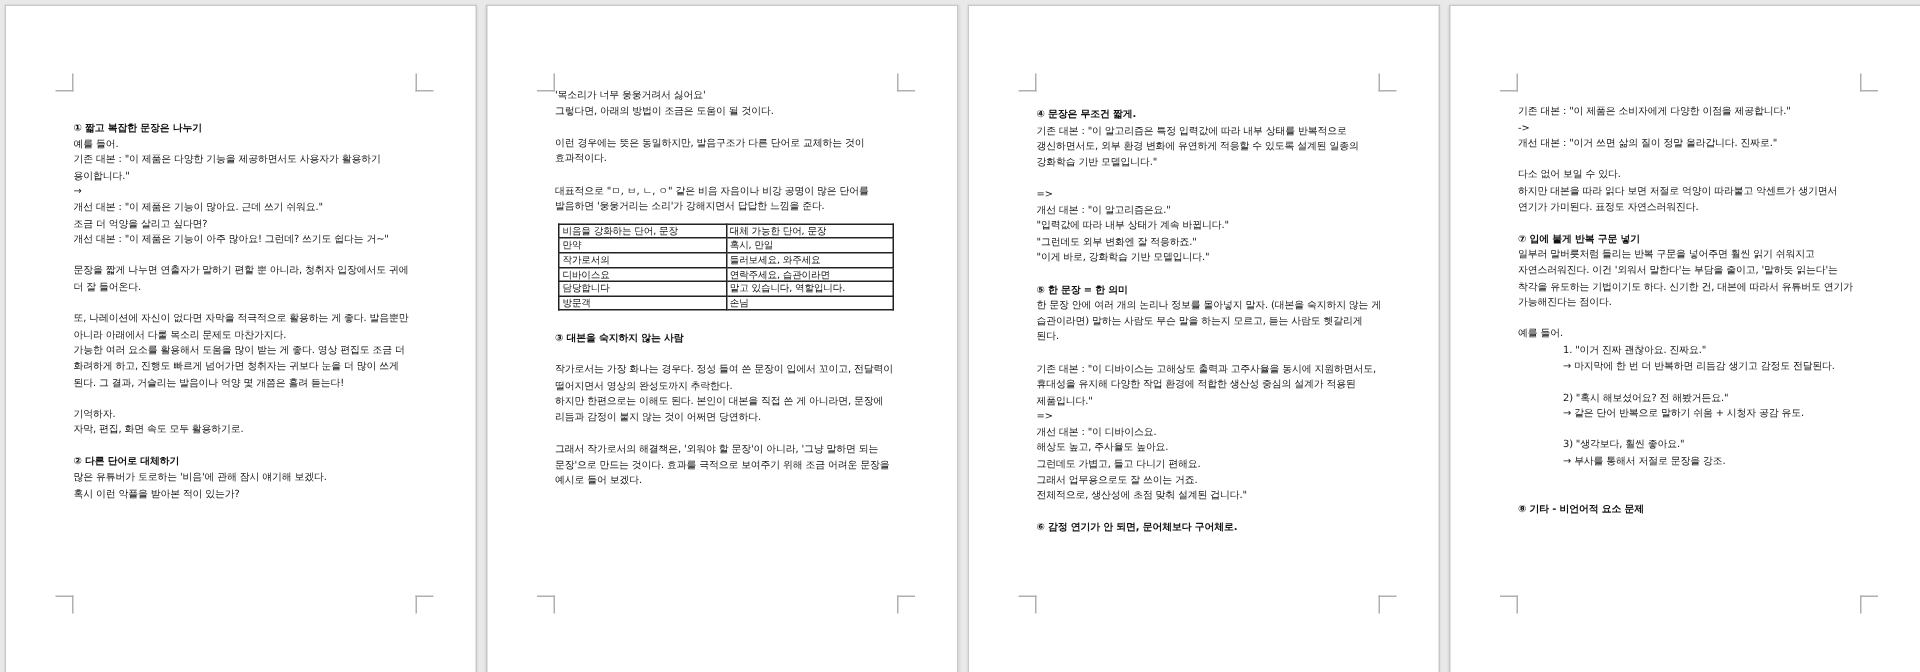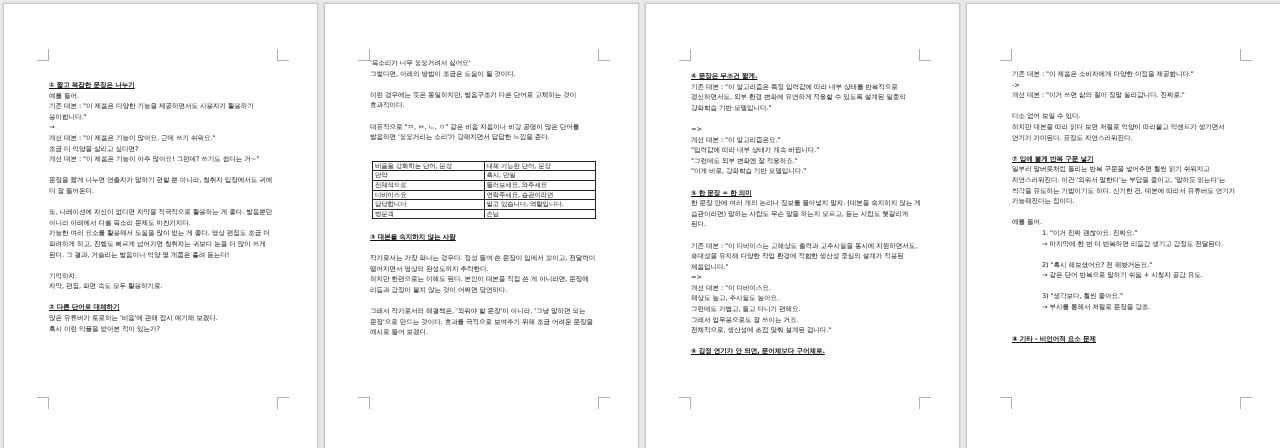--- a/index.html
+++ b/index.html
@@ -6,24 +6,24 @@
   body{width:1280px;height:448px;background:#e9e9e9;overflow:hidden;position:relative;font-family:"DejaVu Sans","Liberation Sans",sans-serif;}
   .page{position:absolute;top:3px;width:313px;height:445px;background:#fff;border:1px solid #c8c8c8;box-shadow:0 0 2px rgba(0,0,0,0.15);overflow:hidden;}
   .corner{position:absolute;width:11px;height:11px;border-color:#b0b0b0;border-style:solid;border-width:0;}
   .c-tl{border-right-width:1px;border-bottom-width:1px;}
   .c-tr{border-left-width:1px;border-bottom-width:1px;}
   .c-bl{border-right-width:1px;border-top-width:1px;}
   .c-br{border-left-width:1px;border-top-width:1px;}
   .body{position:absolute;left:45px;width:230px;font-size:6.6px;line-height:10.6px;color:#111;letter-spacing:-0.1px;}
   .p{margin:0;white-space:normal;word-break:keep-all;}
   .blank{height:10.6px;}
-  .h{text-decoration:underline;font-weight:bold;}
+  .h{font-weight:bold;}
   .b{font-weight:normal;}
   .ind{padding-left:30px;}
-  table.t{border-collapse:collapse;width:224px;margin:18px 0 2px 2px;font-size:6.4px;line-height:8.6px;padding-left:15px;}
+  table.t{border-collapse:collapse;width:224px;margin:6px 0 2px 2px;font-size:6.4px;line-height:8.6px;padding-left:15px;}
   table.t td{border:1px solid #222;padding:0 2px;width:50%;}
 </style>
 </head>
 <body>
 
 <div class="page" style="left:3px;">
   <div class="corner c-tl" style="left:33px;top:45px;"></div>
   <div class="corner c-tr" style="left:273px;top:45px;"></div>
   <div class="corner c-bl" style="left:33px;top:393px;"></div>
   <div class="corner c-br" style="left:273px;top:393px;"></div>
@@ -66,21 +66,21 @@
       <tbody>
           <tr>
         <td>비음을 강화하는 단어, 문장</td>
         <td>대체 가능한 단어, 문장</td>
       </tr>
       <tr>
         <td>만약</td>
         <td>혹시, 만일</td>
       </tr>
       <tr>
-        <td>전체적으로</td>
+        <td>작가로서의</td>
         <td>들러보세요, 와주세요</td>
       </tr>
       <tr>
         <td>디바이스요</td>
         <td>연락주세요, 습관이라면</td>
       </tr>
       <tr>
         <td>담당합니다</td>
         <td>맡고 있습니다, 역할입니다.</td>
       </tr>

